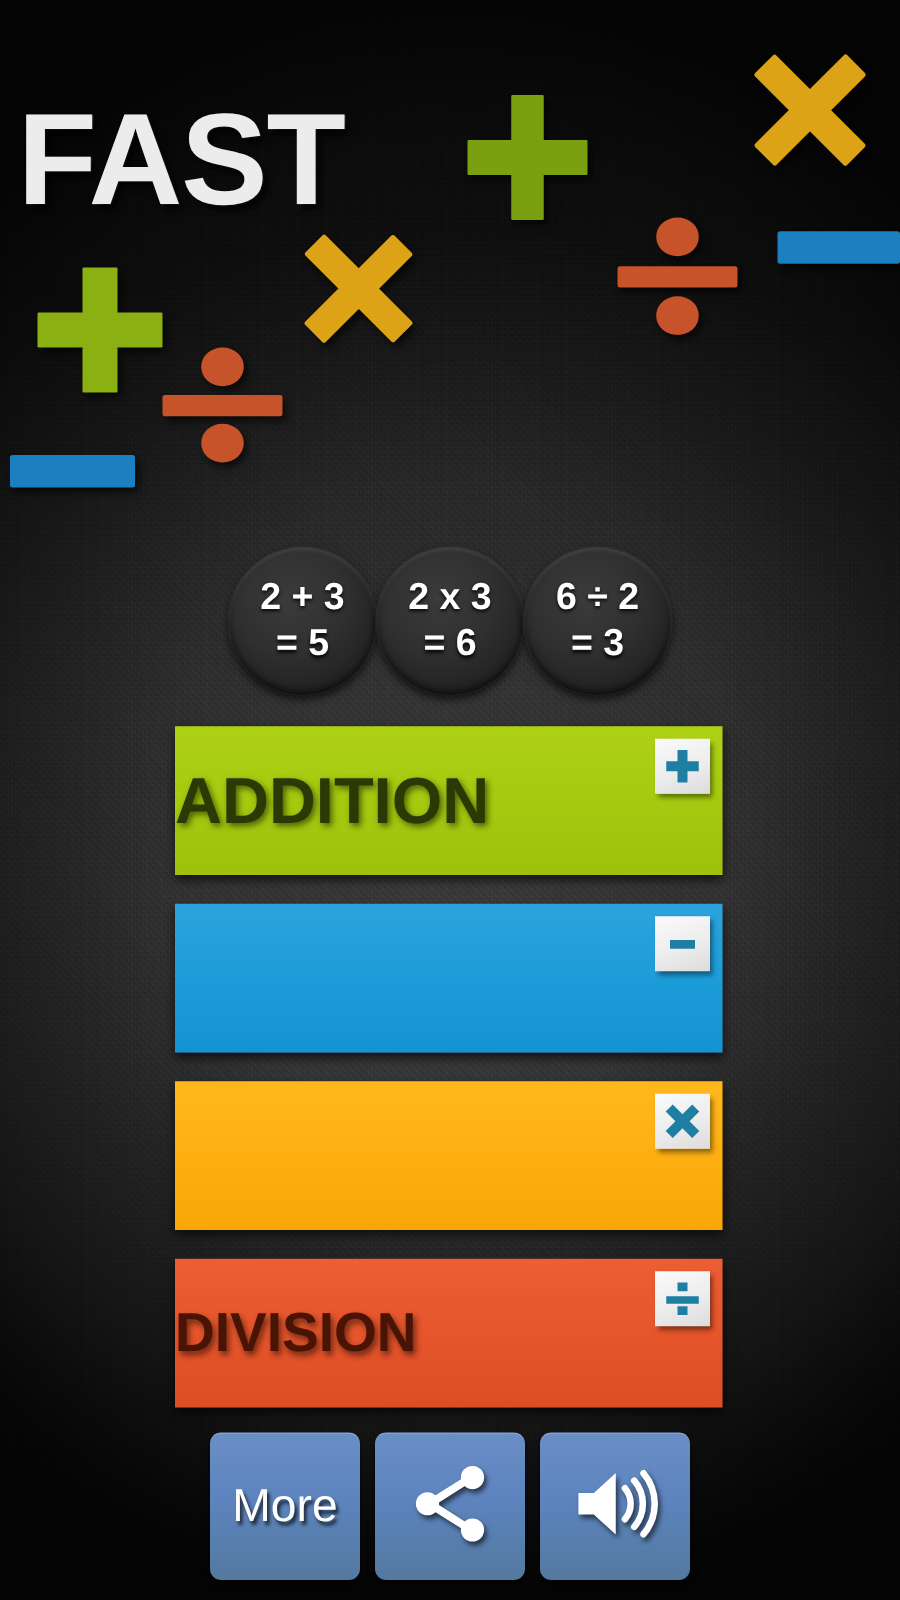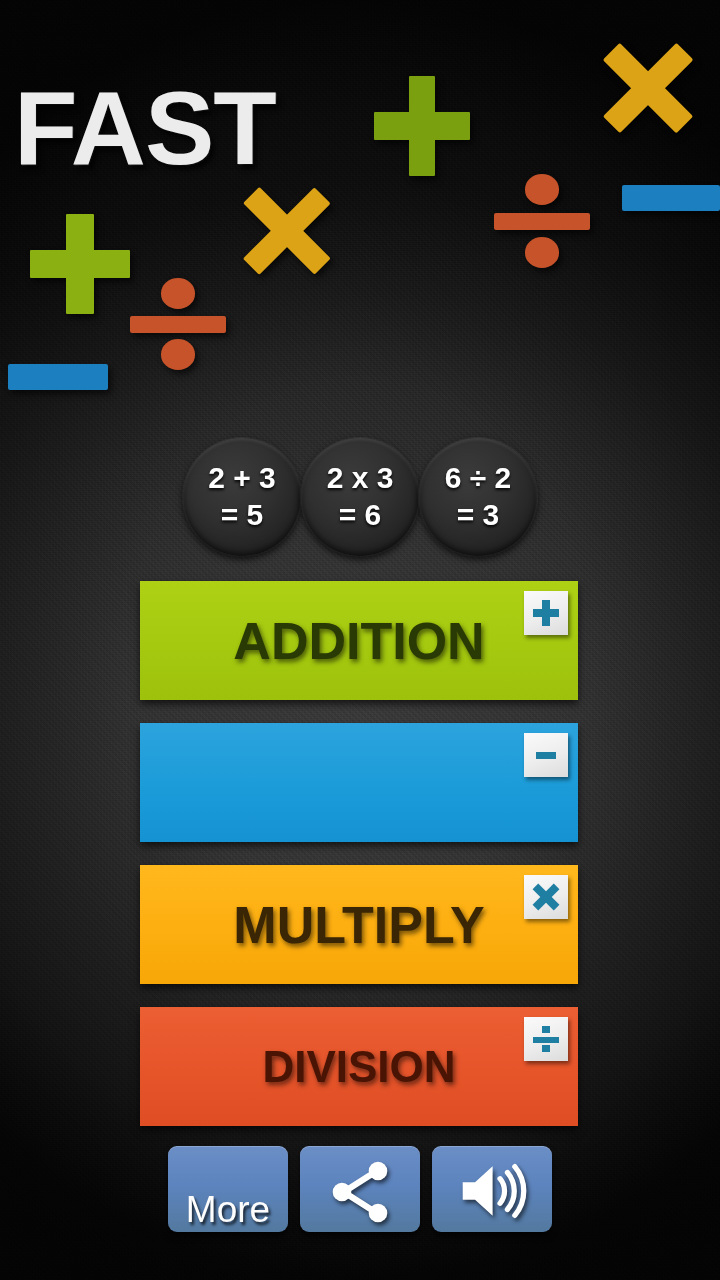--- a/index.html
+++ b/index.html
@@ -132,21 +132,20 @@
     left: 140px;
     top: 581px;
     width: 438px;
   }
   .op-button {
     position: relative;
     height: 119px;
     margin-bottom: 23px;
     display: flex;
     align-items: center;
-    justify-content: center;
     box-shadow: 0 4px 8px rgba(0,0,0,.65);
     cursor: pointer;
   }
   .op-label {
     font-size: 52px;
     font-weight: bold;
     letter-spacing: 0px;
     white-space: nowrap;
     text-shadow: 2px 3px 5px rgba(0,0,0,.55);
   }
@@ -197,27 +196,27 @@
   #toolbar {
     position: absolute;
     left: 0; right: 0;
     top: 1146px;
     display: flex;
     justify-content: center;
     gap: 12px;
   }
   .tool-button {
     width: 120px;
-    height: 86px;
+    height: 118px;
     border-radius: 9px;
     background: linear-gradient(180deg, #6b8ec6 0%, #5d84be 45%, #53799f 100%);
     box-shadow: 0 4px 6px rgba(0,0,0,.7), inset 0 1px 0 rgba(255,255,255,.22);
     display: flex;
     flex-direction: row;
-    align-items: flex-end;
+    align-items: center;
     justify-content: center;
     cursor: pointer;
   }
   .tool-label {
     color: #fdfdfd;
     font-size: 37px;
     line-height: 1.22;
     text-shadow: 2px 3px 3px rgba(0,0,0,.75);
     white-space: nowrap;
   }
@@ -303,21 +302,20 @@
 
       <div class="op-button" id="op-substraction">
         <span class="op-badge">
           <span class="badge-glyph bg-minus">
             <span class="h"></span>
           </span>
         </span>
       </div>
 
       <div class="op-button" id="op-multiply">
-        <span class="op-label">MULTIPLY</span>
         <span class="op-badge">
           <span class="badge-glyph bg-times">
             <span class="d1"></span>
               <span class="d2"></span>
           </span>
         </span>
       </div>
 
       <div class="op-button" id="op-division">
         <span class="op-label">DIVISION</span>

